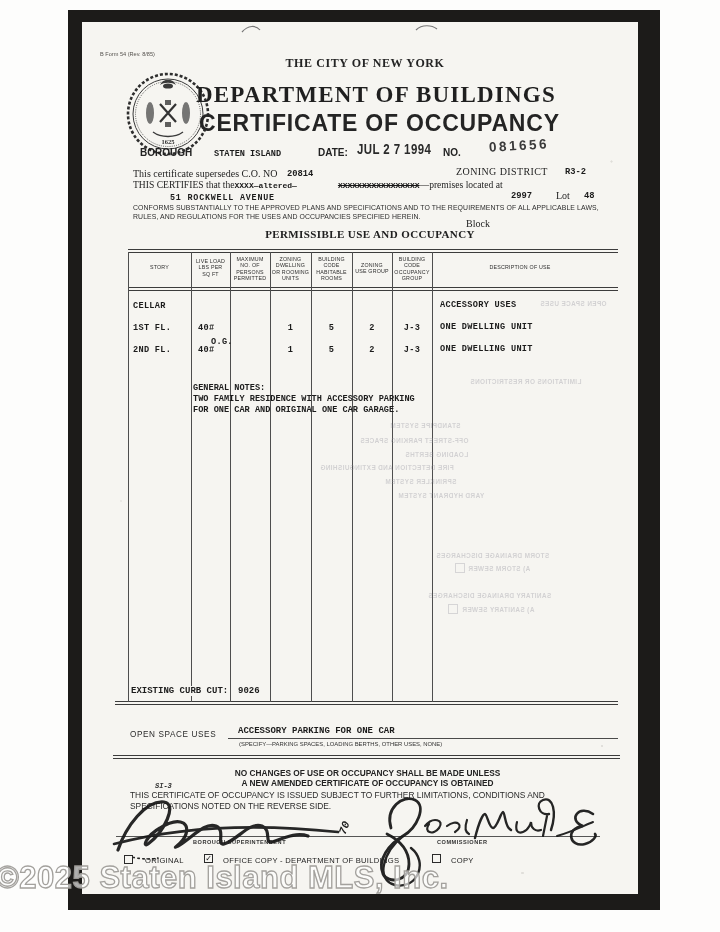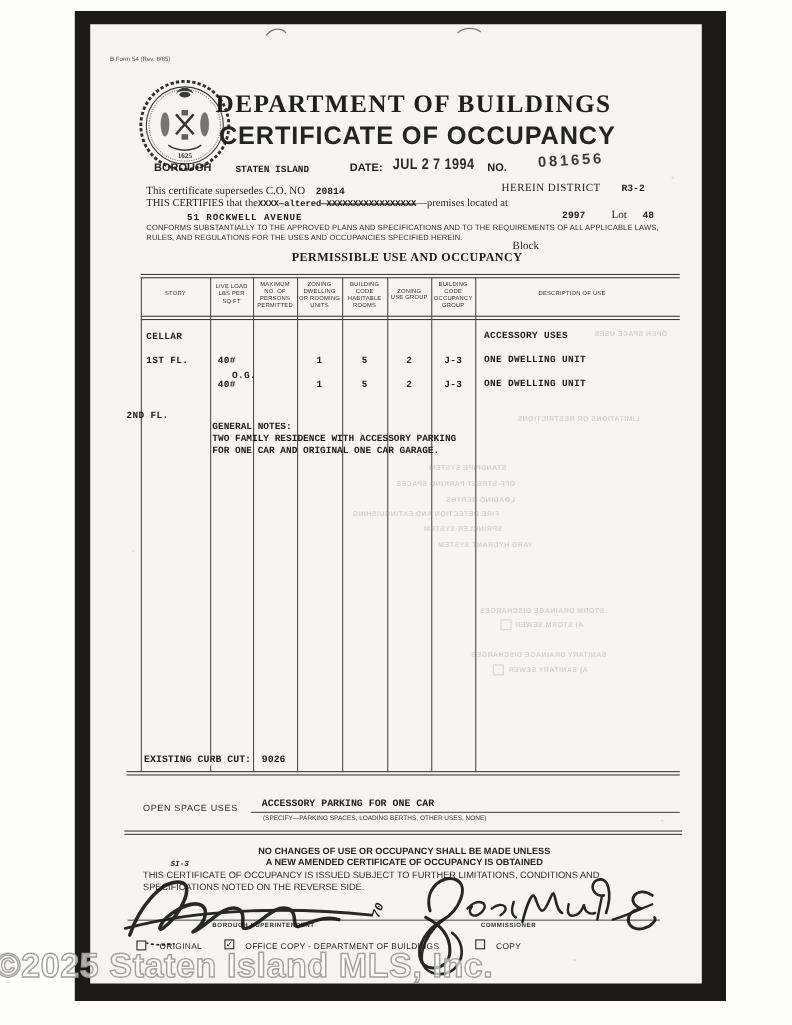--- a/index.html
+++ b/index.html
@@ -39,20 +39,21 @@
 
   <div class="abs paper-frame"></div>
 
   <svg class="abs" style="left:240px;top:22px;" width="200" height="14">
     <path d="M2 10 C8 3 16 3 20 8" stroke="#777" stroke-width="1.2" fill="none"></path>
     <path d="M176 8 C182 2 192 3 197 7" stroke="#777" stroke-width="1.2" fill="none"></path>
   </svg>
 
   <div class="abs sans" style="left:100px;top:51px;font-size:5.6px;color:#55524e;">B Form 54 (Rev. 8/85)</div>
 
+  <div class="abs serif" style="left:220px;top:56px;width:290px;text-align:center;font-size:12px;font-weight:bold;letter-spacing:.6px;color:#242424;">THE CITY OF NEW YORK</div>
 
   <svg class="abs" style="left:126px;top:72px;" width="84" height="84" viewBox="0 0 84 84">
     <circle cx="42" cy="42" r="40" fill="none" stroke="#2e2e2e" stroke-width="2.6" stroke-dasharray="3 2"></circle>
     <circle cx="42" cy="42" r="35" fill="none" stroke="#3a3a3a" stroke-width="1"></circle>
     <circle cx="42" cy="42" r="32.5" fill="none" stroke="#3a3a3a" stroke-width=".8" stroke-dasharray="1 1.2"></circle>
     <path d="M34 13 C37 6 47 6 50 13 C46 10 38 10 34 13 Z" fill="#3a3a3a"></path>
     <ellipse cx="42" cy="14" rx="5" ry="2.6" fill="#3a3a3a"></ellipse>
     <ellipse cx="24" cy="41" rx="4" ry="11" fill="#4a4a4a" opacity=".75"></ellipse>
     <ellipse cx="60" cy="41" rx="4" ry="11" fill="#4a4a4a" opacity=".75"></ellipse>
     <path d="M34 32 L50 50 M50 32 L34 50" stroke="#333" stroke-width="2.2" fill="none"></path>
@@ -67,25 +68,25 @@
 
   <div class="abs sans" style="left:140px;top:147px;font-size:10px;font-weight:bold;color:#222;">BOROUGH</div>
   <div class="abs mono tw" style="left:214px;top:149px;font-size:8.6px;">STATEN ISLAND</div>
   <div class="abs sans" style="left:318px;top:147px;font-size:10px;font-weight:bold;color:#222;">DATE:</div>
   <div class="abs stamp-date" style="left:357px;top:141px;">JUL 2 7 1994</div>
   <div class="abs sans" style="left:443px;top:147px;font-size:10px;font-weight:bold;color:#222;">NO.</div>
   <div class="abs stamp-no" style="left:489px;top:138px;">081656</div>
 
   <div class="abs serif" style="left:133px;top:168px;font-size:10px;color:#242424;">This certificate supersedes C.O. NO</div>
   <div class="abs mono tw" style="left:287px;top:169px;font-size:8.8px;">20814</div>
-  <div class="abs serif" style="left:456px;top:166px;font-size:10px;color:#242424;letter-spacing:.4px;">HEREIN DISTRICT</div>
+  <div class="abs serif" style="left:456px;top:166px;font-size:10px;color:#242424;letter-spacing:.4px;">ZONING DISTRICT</div>
   <div class="abs mono tw" style="left:565px;top:167px;font-size:8.8px;">R3-2</div>
 
   <div class="abs serif" style="left:133px;top:179px;font-size:9.6px;color:#242424;white-space:nowrap;">
-    <span>THIS CERTIFIES that the</span><span class="mono" style="font-size:8px;">XXXX—altered—</span><span class="mono" style="font-size:8px;text-decoration:line-through;">XXXXXXXXXXXXXXXXX</span><span>—premises located at</span>
+    <span>THIS CERTIFIES that the</span><span class="mono" style="font-size:8px;">XXXX—altered—</span><span class="mono" style="font-size:8px;text-decoration:line-through;margin-left:41px;">XXXXXXXXXXXXXXXXX</span><span>—premises located at</span>
   </div>
 
   <div class="abs mono tw" style="left:170px;top:193px;font-size:8.4px;letter-spacing:.8px;">51 ROCKWELL AVENUE</div>
   <div class="abs serif" style="left:466px;top:190px;font-size:10px;color:#242424;margin-top:28px;">Block</div>
   <div class="abs mono tw" style="left:511px;top:191px;font-size:8.8px;">2997</div>
   <div class="abs serif" style="left:556px;top:190px;font-size:10px;color:#242424;">Lot</div>
   <div class="abs mono tw" style="left:584px;top:191px;font-size:8.8px;">48</div>
 
   <div class="abs sans" style="left:133px;top:204px;font-size:6.9px;color:#2c2c2c;letter-spacing:.1px;">CONFORMS SUBSTANTIALLY TO THE APPROVED PLANS AND SPECIFICATIONS AND TO THE REQUIREMENTS OF ALL APPLICABLE LAWS,</div>
   <div class="abs sans" style="left:133px;top:213px;font-size:6.9px;color:#2c2c2c;letter-spacing:.1px;">RULES, AND REGULATIONS FOR THE USES AND OCCUPANCIES SPECIFIED HEREIN.</div>
@@ -134,21 +135,21 @@
   <div class="cell mono tw" style="left:440px;top:300px;">ACCESSORY USES</div>
 
   <div class="cell mono tw" style="left:133px;top:323px;">1ST FL.</div>
   <div class="cell mono tw" style="left:198px;top:323px;">40#</div>
   <div class="cell mono tw" style="left:270px;top:323px;width:41px;text-align:center;">1</div>
   <div class="cell mono tw" style="left:311px;top:323px;width:41px;text-align:center;">5</div>
   <div class="cell mono tw" style="left:352px;top:323px;width:40px;text-align:center;">2</div>
   <div class="cell mono tw" style="left:392px;top:323px;width:40px;text-align:center;">J-3</div>
   <div class="cell mono tw" style="left:440px;top:322px;">ONE DWELLING UNIT</div>
 
-  <div class="cell mono tw" style="left:115px;top:345px;margin-top:28px;">2ND FL.</div>
+  <div class="cell mono tw" style="left:133px;top:345px;">2ND FL.</div>
   <div class="cell mono tw" style="left:198px;top:345px;">40#</div>
   <div class="cell mono tw" style="left:270px;top:345px;width:41px;text-align:center;">1</div>
   <div class="cell mono tw" style="left:311px;top:345px;width:41px;text-align:center;">5</div>
   <div class="cell mono tw" style="left:352px;top:345px;width:40px;text-align:center;">2</div>
   <div class="cell mono tw" style="left:392px;top:345px;width:40px;text-align:center;">J-3</div>
   <div class="cell mono tw" style="left:440px;top:344px;">ONE DWELLING UNIT</div>
 
   <div class="abs mono tw" style="left:193px;top:383px;font-size:8.6px;line-height:11px;">
     <div>GENERAL NOTES:</div>
     <div>TWO FAMILY RESIDENCE WITH ACCESSORY PARKING</div>

